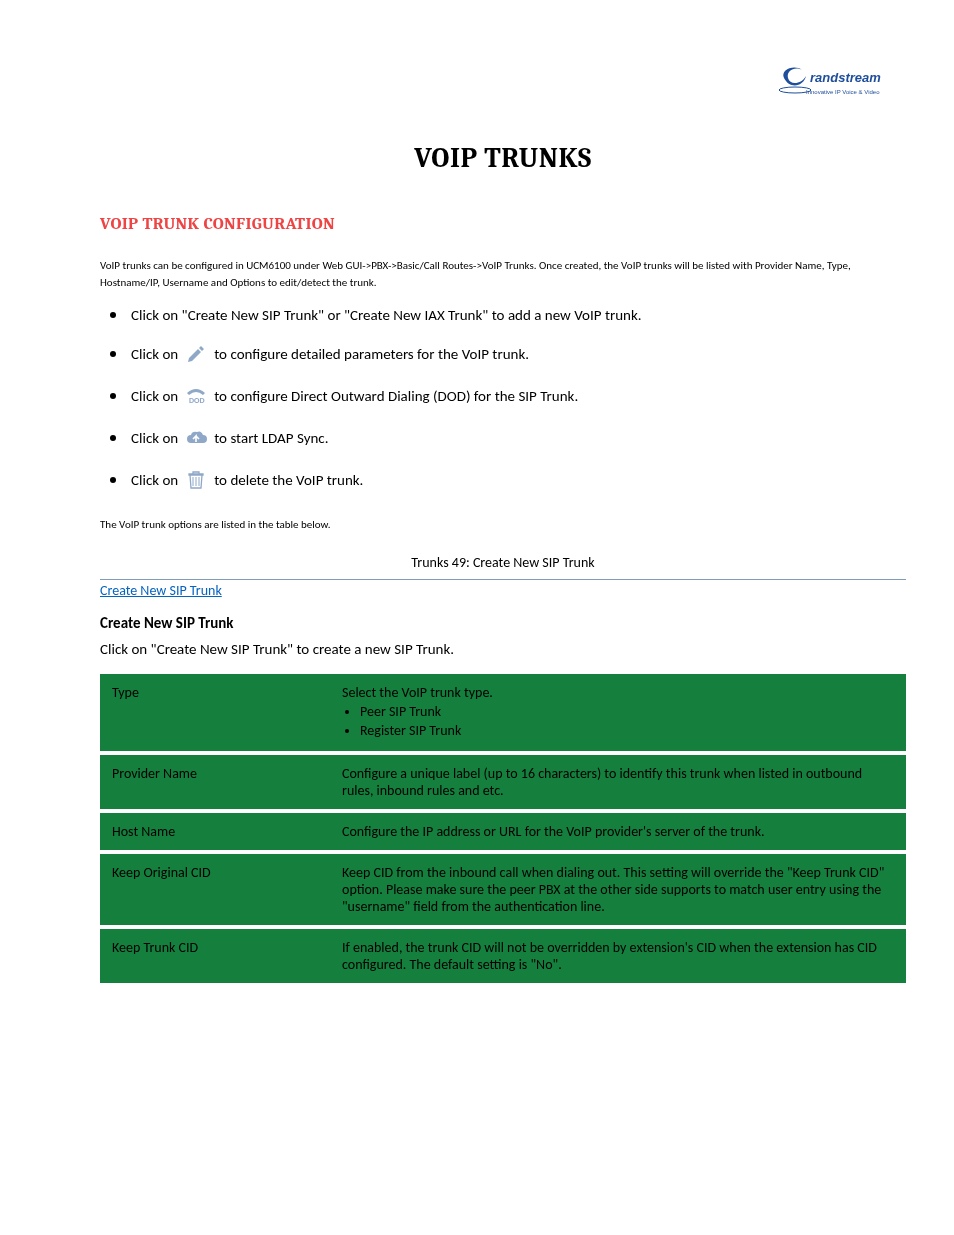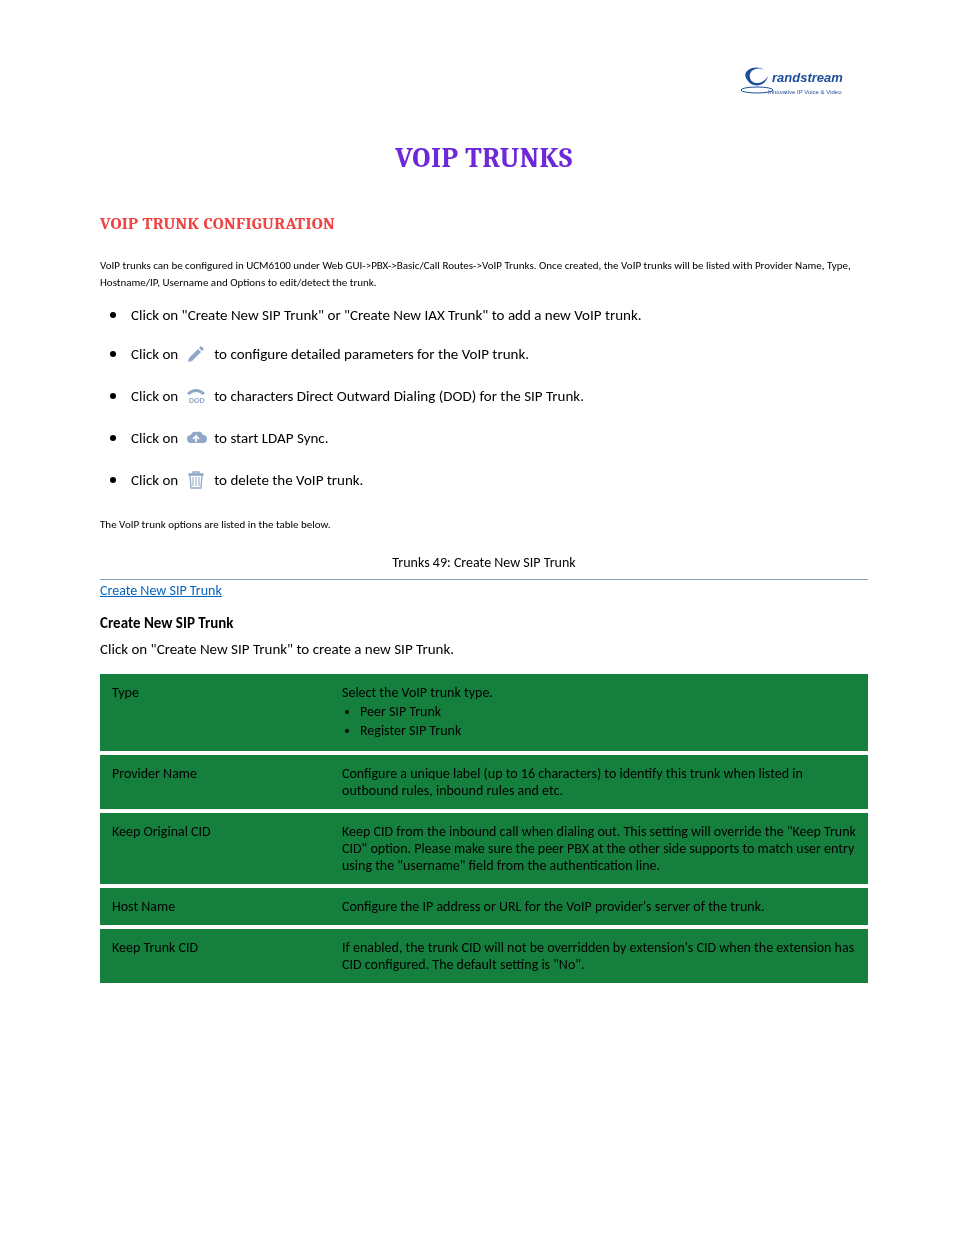--- a/index.html
+++ b/index.html
@@ -1,20 +1,20 @@
 <!DOCTYPE html>
 <html><head>
 <meta charset="utf-8">
 <style>
   * { margin: 0; padding: 0; box-sizing: border-box; }
   body { font-family: Calibri, Arial, sans-serif; background: #fff; width: 954px; margin: 0 auto; color: #000; }
-  .page { padding: 60px 86px 40px 100px; }
+  .page { padding: 60px 48px 40px 100px; }
   .logo { text-align: right; margin-bottom: 30px; }
   .logo-svg { display: inline-block; }
-  h1.title { font-family: Cambria, Georgia, serif; color: #6d28d9; font-size: 28px; font-weight: bold; text-align: center; margin-bottom: 40px; letter-spacing: 0.5px; }
+  h1.title { font-family: Cambria, Georgia, serif; color: #000000; font-size: 28px; font-weight: bold; text-align: center; margin-bottom: 40px; letter-spacing: 0.5px; }
   h2.section { font-family: Cambria, Georgia, serif; color: #ef4444; font-size: 17px; font-weight: bold; margin-bottom: 25px; letter-spacing: 0.3px; }
   p.body-text { font-size: 11px; line-height: 1.5; margin-bottom: 15px; }
   ul.actions { list-style: none; margin: 15px 0 25px 10px; }
   ul.actions li { display: flex; align-items: center; margin-bottom: 18px; font-size: 15px; }
   ul.actions li .bullet { width: 6px; height: 6px; background: #000; border-radius: 50%; margin-right: 15px; flex-shrink: 0; }
   ul.actions li .act-icon { display: inline-flex; align-items: center; justify-content: center; width: 24px; height: 24px; margin: 0 6px; }
   .table-caption { font-size: 14px; text-align: center; margin: 20px 0 8px 0; }
   .tbl-link { color: #0563c1; text-decoration: underline; font-size: 14px; display: block; margin-bottom: 8px; }
   hr.caption-line { border: none; border-top: 1px solid #7f9db9; margin-bottom: 2px; }
   .subhead { font-weight: bold; font-size: 15px; margin: 15px 0 8px 0; }
@@ -62,21 +62,21 @@
     </li>
     <li>
       <span class="bullet"></span>
       <span>Click on</span>
       <span class="act-icon">
         <svg width="22" height="18" viewBox="0 0 22 18">
             <path d="M2 6 Q11 -2 20 6 L18 8 Q11 2 4 8 Z" fill="#8fa8c8"></path>
             <text x="4" y="16" font-size="8" font-weight="bold" fill="#8fa8c8">DOD</text>
           </svg>
       </span>
-      <span>to characters Direct Outward Dialing (DOD) for the SIP Trunk.</span>
+      <span>to configure Direct Outward Dialing (DOD) for the SIP Trunk.</span>
     </li>
     <li>
       <span class="bullet"></span>
       <span>Click on</span>
       <span class="act-icon">
         <svg width="22" height="18" viewBox="0 0 22 18">
             <path d="M6 14 Q2 14 2 10 Q2 6 6 6 Q7 2 12 3 Q16 1 18 6 Q22 6 22 10 Q22 14 18 14 Z" fill="#8fa8c8"></path>
             <path d="M11 13 L11 7 L8 10 M11 7 L14 10" stroke="#fff" stroke-width="1.6" fill="none"></path>
           </svg>
       </span>
@@ -116,26 +116,26 @@
           <li>Peer SIP Trunk</li>
           <li>Register SIP Trunk</li>
         </ul>
       </td>
     </tr>
     <tr>
       <td class="key">Provider Name</td>
       <td>Configure a unique label (up to 16 characters) to identify this trunk when listed in outbound rules, inbound rules and etc.</td>
     </tr>
     <tr>
+      <td class="key">Host Name</td>
+      <td>Configure the IP address or URL for the VoIP provider's server of the trunk.</td>
+    </tr>
+    <tr>
       <td class="key">Keep Original CID</td>
       <td>Keep CID from the inbound call when dialing out. This setting will override the "Keep Trunk CID" option. Please make sure the peer PBX at the other side supports to match user entry using the "username" field from the authentication line.</td>
-    </tr>
-    <tr>
-      <td class="key">Host Name</td>
-      <td>Configure the IP address or URL for the VoIP provider's server of the trunk.</td>
     </tr>
     <tr>
       <td class="key">Keep Trunk CID</td>
       <td>If enabled, the trunk CID will not be overridden by extension's CID when the extension has CID configured. The default setting is "No".</td>
     </tr>
   </tbody>
     </table>
 
 </div>
 

